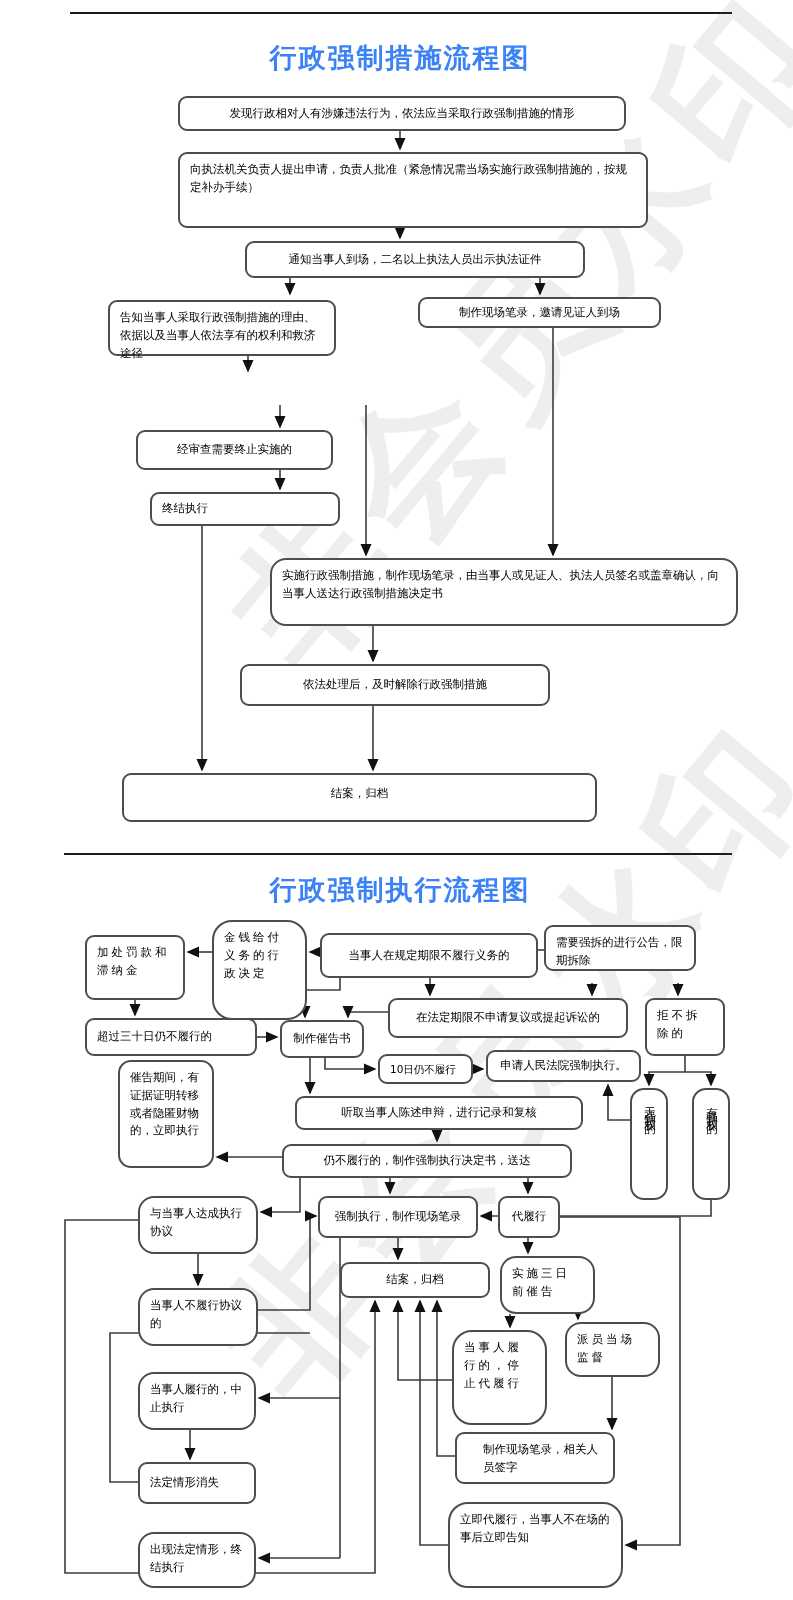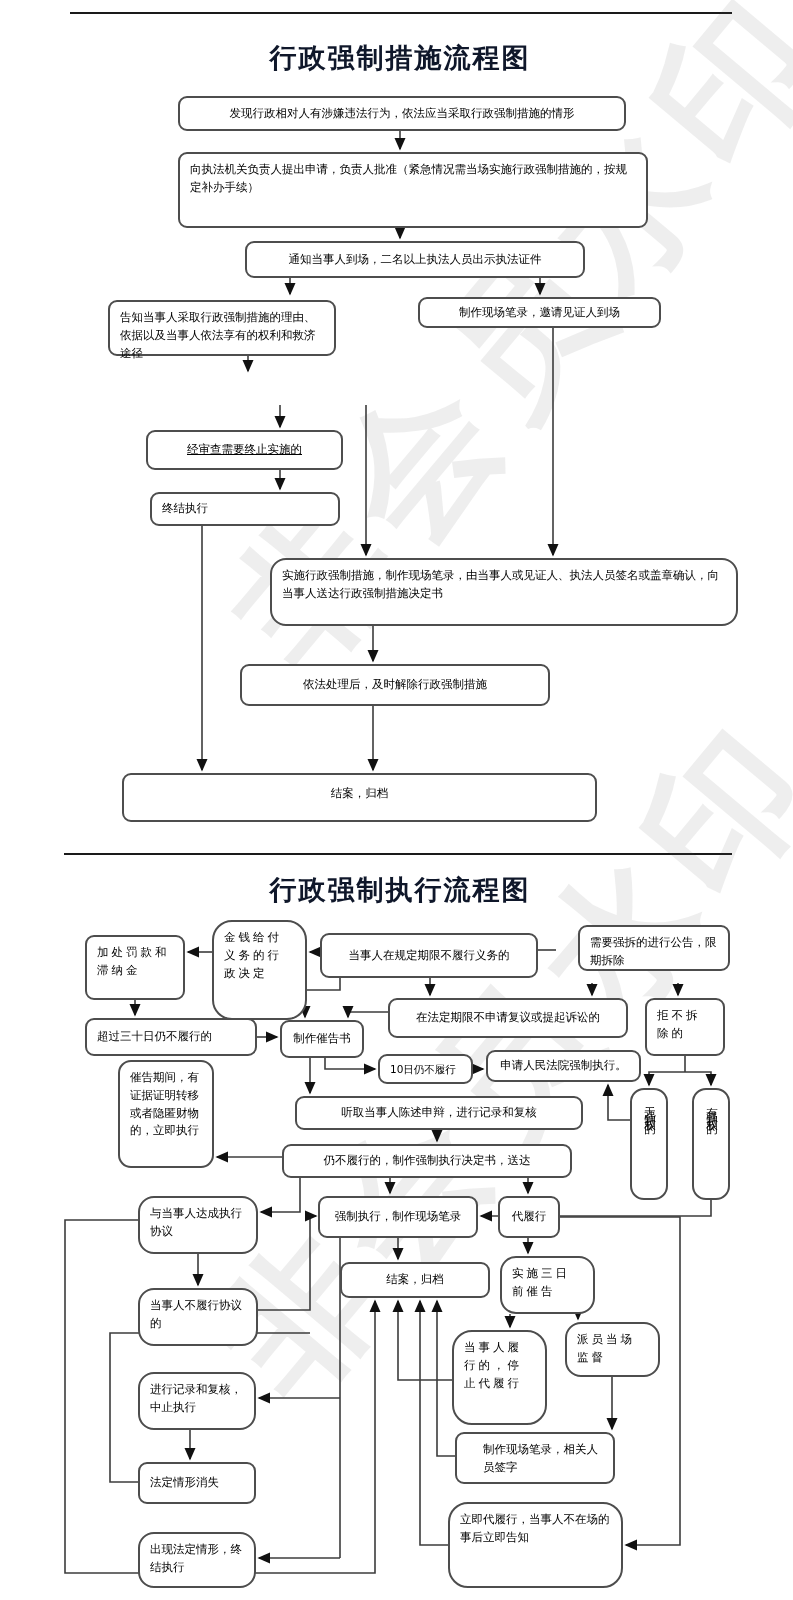--- a/index.html
+++ b/index.html
@@ -1,20 +1,20 @@
 <!DOCTYPE html>
 <html><head>
 <meta charset="utf-8">
 <style>
   html,body{margin:0;padding:0;background:#ffffff;}
   body{font-family:"DejaVu Sans","Liberation Sans",sans-serif;}
   #page{position:relative;width:793px;height:1600px;background:#fff;overflow:hidden;}
   .hr{position:absolute;height:0;border-top:2px solid #1a1a1a;}
   .chart-title{position:absolute;text-align:center;font-family:"DejaVu Serif","Liberation Serif",serif;
-    font-weight:bold;font-size:27px;color:#0f172a;letter-spacing:2px;}
+    font-weight:bold;font-size:27px;color:#3b82f6;letter-spacing:2px;}
   .node{position:absolute;border:2px solid #4d4d4d;border-radius:9px;background:#fff;
     font-size:11.5px;color:#000;line-height:1.55;box-sizing:border-box;
     display:flex;align-items:center;justify-content:center;text-align:center;
     padding:3px 8px;z-index:3;}
   .node.tl{align-items:flex-start;justify-content:flex-start;text-align:left;padding:7px 10px;}
   .node.ml{justify-content:flex-start;text-align:left;padding:3px 10px;}
   .node.r16{border-radius:16px;}
   .node.r20{border-radius:20px;}
   .node.sp{letter-spacing:3px;}
   .node.vert{writing-mode:vertical-rl;text-orientation:upright;letter-spacing:4px;
@@ -45,21 +45,21 @@
     </div>
   <div class="node" style="left:245px;top:241px;width:340px;height:37px;">
       <span>通知当事人到场，二名以上执法人员出示执法证件</span>
     </div>
   <div class="node tl" style="left:108px;top:300px;width:228px;height:56px;justify-content:center;">
       <span>告知当事人采取行政强制措施的理由、依据以及当事人依法享有的权利和救济途径</span>
     </div>
   <div class="node" style="left:418px;top:297px;width:243px;height:31px;">
       <span>制作现场笔录，邀请见证人到场</span>
     </div>
-  <div class="node" style="left:146px;top:430px;width:197px;height:40px;text-decoration:underline;">
+  <div class="node" style="left:136px;top:430px;width:197px;height:40px;">
       <span>经审查需要终止实施的</span>
     </div>
   <div class="node ml" style="left:150px;top:492px;width:190px;height:34px;">
       <span>终结执行</span>
     </div>
   <div class="node tl r16" style="left:270px;top:558px;width:468px;height:68px;">
       <span>实施行政强制措施，制作现场笔录，由当事人或见证人、执法人员签名或盖章确认，向当事人送达行政强制措施决定书</span>
     </div>
   <div class="node" style="left:240px;top:664px;width:310px;height:42px;">
       <span>依法处理后，及时解除行政强制措施</span>
@@ -72,21 +72,21 @@
 
   <div class="node tl sp" style="left:85px;top:935px;width:100px;height:65px;">
       <span>加处罚款和滞纳金</span>
     </div>
   <div class="node tl sp r20" style="left:212px;top:920px;width:95px;height:100px;">
       <span>金钱给付义务的行政决定</span>
     </div>
   <div class="node" style="left:320px;top:933px;width:218px;height:45px;">
       <span>当事人在规定期限不履行义务的</span>
     </div>
-  <div class="node tl" style="left:578px;top:925px;width:152px;height:46px;justify-content:flex-end;">
+  <div class="node tl" style="left:544px;top:925px;width:152px;height:46px;justify-content:flex-end;">
       <span>需要强拆的进行公告，限期拆除</span>
     </div>
   <div class="node ml" style="left:85px;top:1018px;width:172px;height:38px;">
       <span>超过三十日仍不履行的</span>
     </div>
   <div class="node" style="left:280px;top:1020px;width:84px;height:38px;">
       <span>制作催告书</span>
     </div>
   <div class="node" style="left:388px;top:998px;width:240px;height:40px;">
       <span>在法定期限不申请复议或提起诉讼的</span>
@@ -133,21 +133,21 @@
   <div class="node tl r16" style="left:138px;top:1288px;width:120px;height:58px;">
       <span>当事人不履行协议的</span>
     </div>
   <div class="node tl sp r20" style="left:452px;top:1330px;width:95px;height:95px;">
       <span>当事人履行的，停止代履行</span>
     </div>
   <div class="node tl sp r16" style="left:565px;top:1322px;width:95px;height:55px;">
       <span>派员当场监督</span>
     </div>
   <div class="node tl r16" style="left:138px;top:1372px;width:118px;height:58px;">
-      <span>进行记录和复核，中止执行</span>
+      <span>当事人履行的，中止执行</span>
     </div>
   <div class="node ml" style="left:138px;top:1462px;width:118px;height:42px;">
       <span>法定情形消失</span>
     </div>
   <div class="node tl" style="left:455px;top:1432px;width:160px;height:52px;padding-left:26px;">
       <span>制作现场笔录，相关人员签字</span>
     </div>
   <div class="node tl r16" style="left:138px;top:1532px;width:118px;height:56px;">
       <span>出现法定情形，终结执行</span>
     </div>

